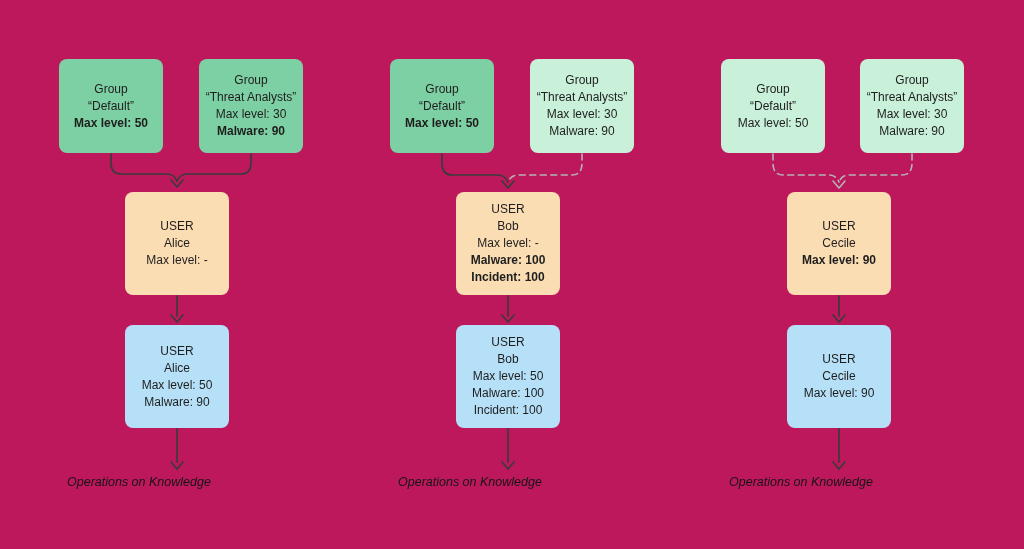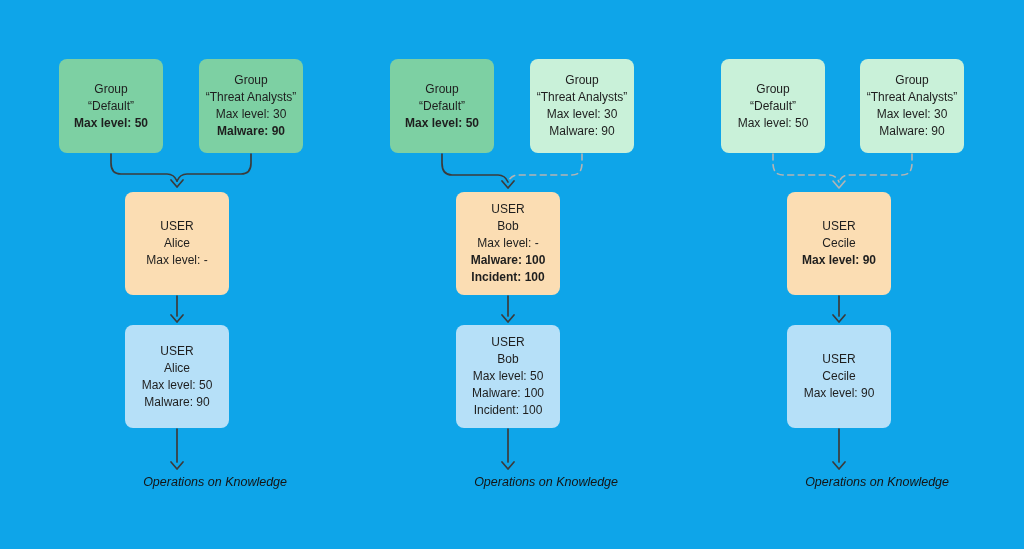--- a/index.html
+++ b/index.html
@@ -1,20 +1,20 @@
 <!DOCTYPE html>
 <html><head>
 <meta charset="utf-8">
 <style>
   html, body { margin: 0; padding: 0; background: #ffffff; }
   .canvas {
     position: relative;
     width: 1024px;
     height: 549px;
-    background: #0ea5e9;
+    background: #be185d;
     font-family: "Liberation Sans", sans-serif;
     overflow: hidden;
   }
   .connectors { position: absolute; left: 0; top: 0; }
   .ln-solid { stroke: #3b3b3b; stroke-width: 1.7; fill: none; stroke-linecap: round; }
   .ln-dash  { stroke: #b4b4b4; stroke-width: 1.6; fill: none; stroke-linecap: round; stroke-dasharray: 6 4.5; }
   .ah-dark  { stroke: #3b3b3b; stroke-width: 1.7; fill: none; stroke-linecap: round; stroke-linejoin: round; }
   .ah-gray  { stroke: #b4b4b4; stroke-width: 1.6; fill: none; stroke-linecap: round; stroke-linejoin: round; }
   .box {
     position: absolute;
@@ -31,21 +31,21 @@
   .g-strong { background: #7dd0a3; }
   .g-light  { background: #c9f1d9; }
   .u-orange { background: #fbddb3; }
   .u-blue   { background: #b6e0f8; }
   .bl { white-space: nowrap; }
   .bl.b { font-weight: 700; }
   .caption {
     position: absolute;
     width: 220px;
     transform: translateX(-50%);
-    text-align: right;
+    text-align: left;
     font-style: italic;
     font-weight: 500;
     font-size: 12.5px;
     color: #141414;
   }
 </style>
 </head>
 <body>
 
 <div class="canvas">

